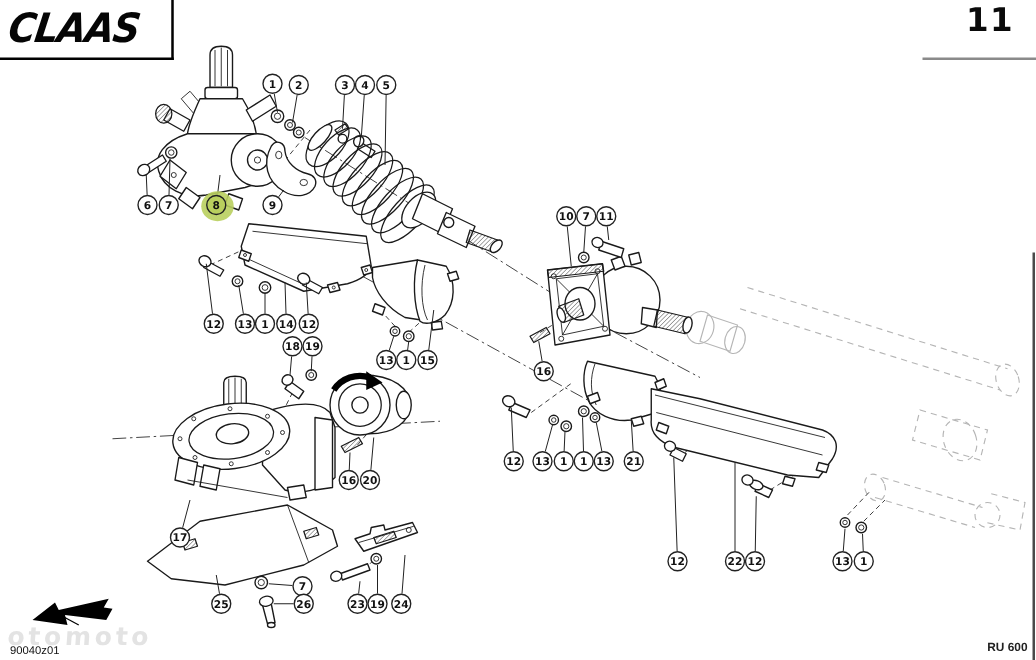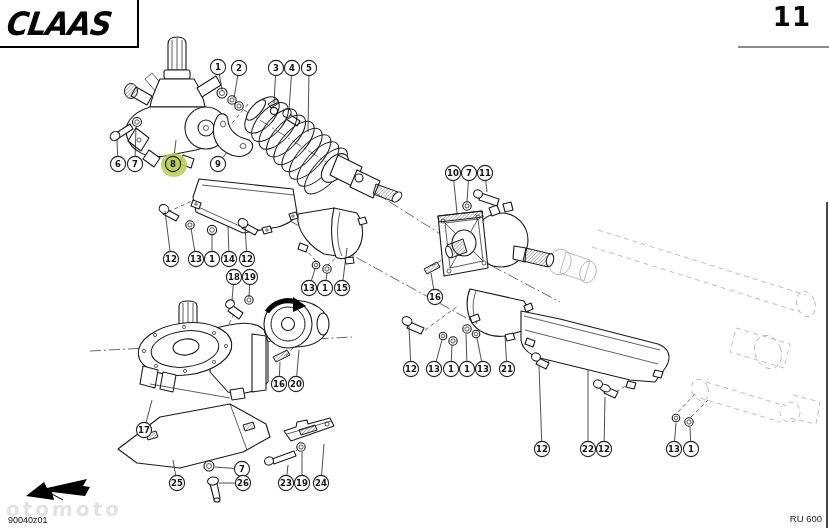--- a/index.html
+++ b/index.html
@@ -12,21 +12,21 @@
          font-size:30px;letter-spacing:-1px;transform:skewX(-8deg) scaleY(1.08);
          margin-left:7px;color:#050505;white-space:nowrap;}
   .page-num{position:absolute;top:2px;right:18px;font-size:26px;font-weight:bold;
             letter-spacing:1px;color:#0a0a0a;font-family:"DejaVu Sans",sans-serif;}
   .top-rule{position:absolute;left:738px;top:46px;width:91px;height:2px;background:#8a8a8a;}
   .right-rule{position:absolute;left:826px;top:202px;width:2px;height:326px;background:#4a4a4a;}
   .watermark{position:absolute;left:6px;top:497px;font-size:20px;font-weight:bold;
              color:#e3e3e3;letter-spacing:3px;transform:skewX(-4deg);
              font-family:"DejaVu Sans",sans-serif;user-select:none;}
   .code{position:absolute;left:8px;top:515px;font-size:9px;color:#111;}
-  .model{position:absolute;right:7px;top:513px;font-size:9.5px;color:#222;}
+  .model{position:absolute;right:7px;top:513px;font-size:9.5px;color:#222;font-weight:bold;}
   svg.diagram{position:absolute;left:0;top:0;}
   .p{fill:#fff;stroke:#1a1a1a;stroke-width:1.1;stroke-linejoin:round;}
   .ln{fill:none;stroke:#1a1a1a;stroke-width:1;}
   .thin{stroke-width:.7;}
   .hat{fill:url(#hatch);stroke:#1a1a1a;stroke-width:1;stroke-linejoin:round;}
   .dash{stroke:#333;stroke-width:.75;stroke-dasharray:4 3;fill:none;}
   .cdl{stroke:#444;stroke-width:.8;stroke-dasharray:11 3 2 3;fill:none;}
   .faint{stroke:#b5b5b5;stroke-width:.9;fill:none;}
   .faintd{stroke:#b5b5b5;stroke-width:.9;stroke-dasharray:5 4;fill:none;}
   .callout-text{font-family:"DejaVu Sans",sans-serif;font-weight:bold;font-size:8.5px;fill:#111;}

